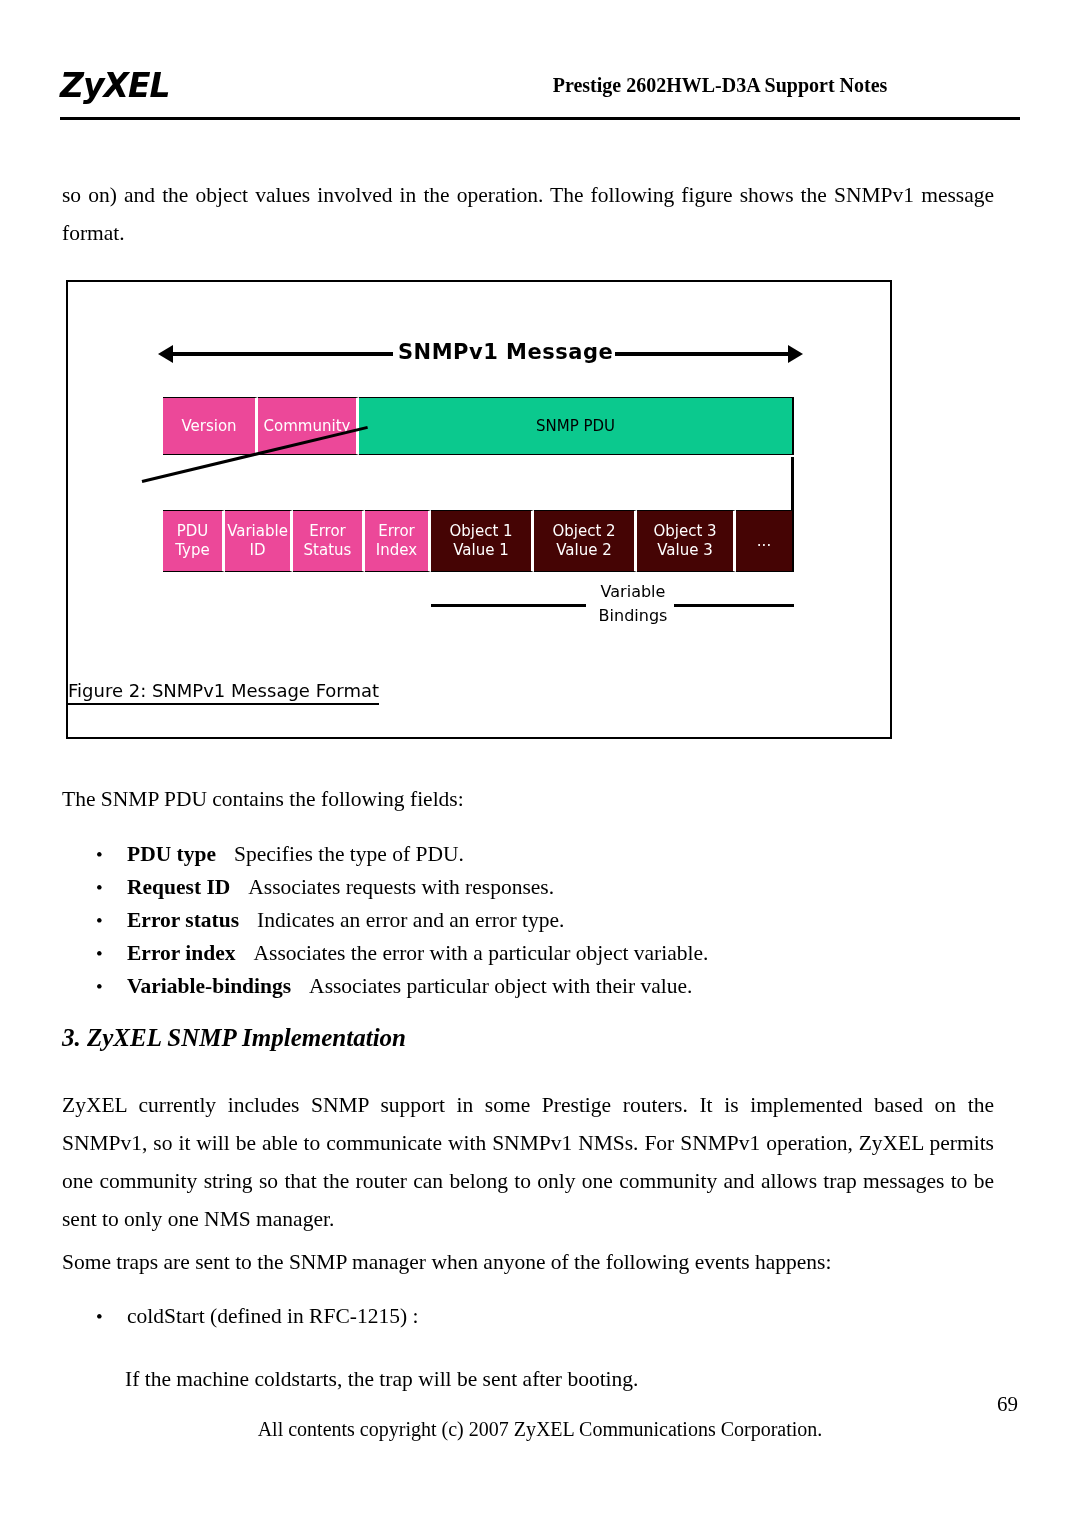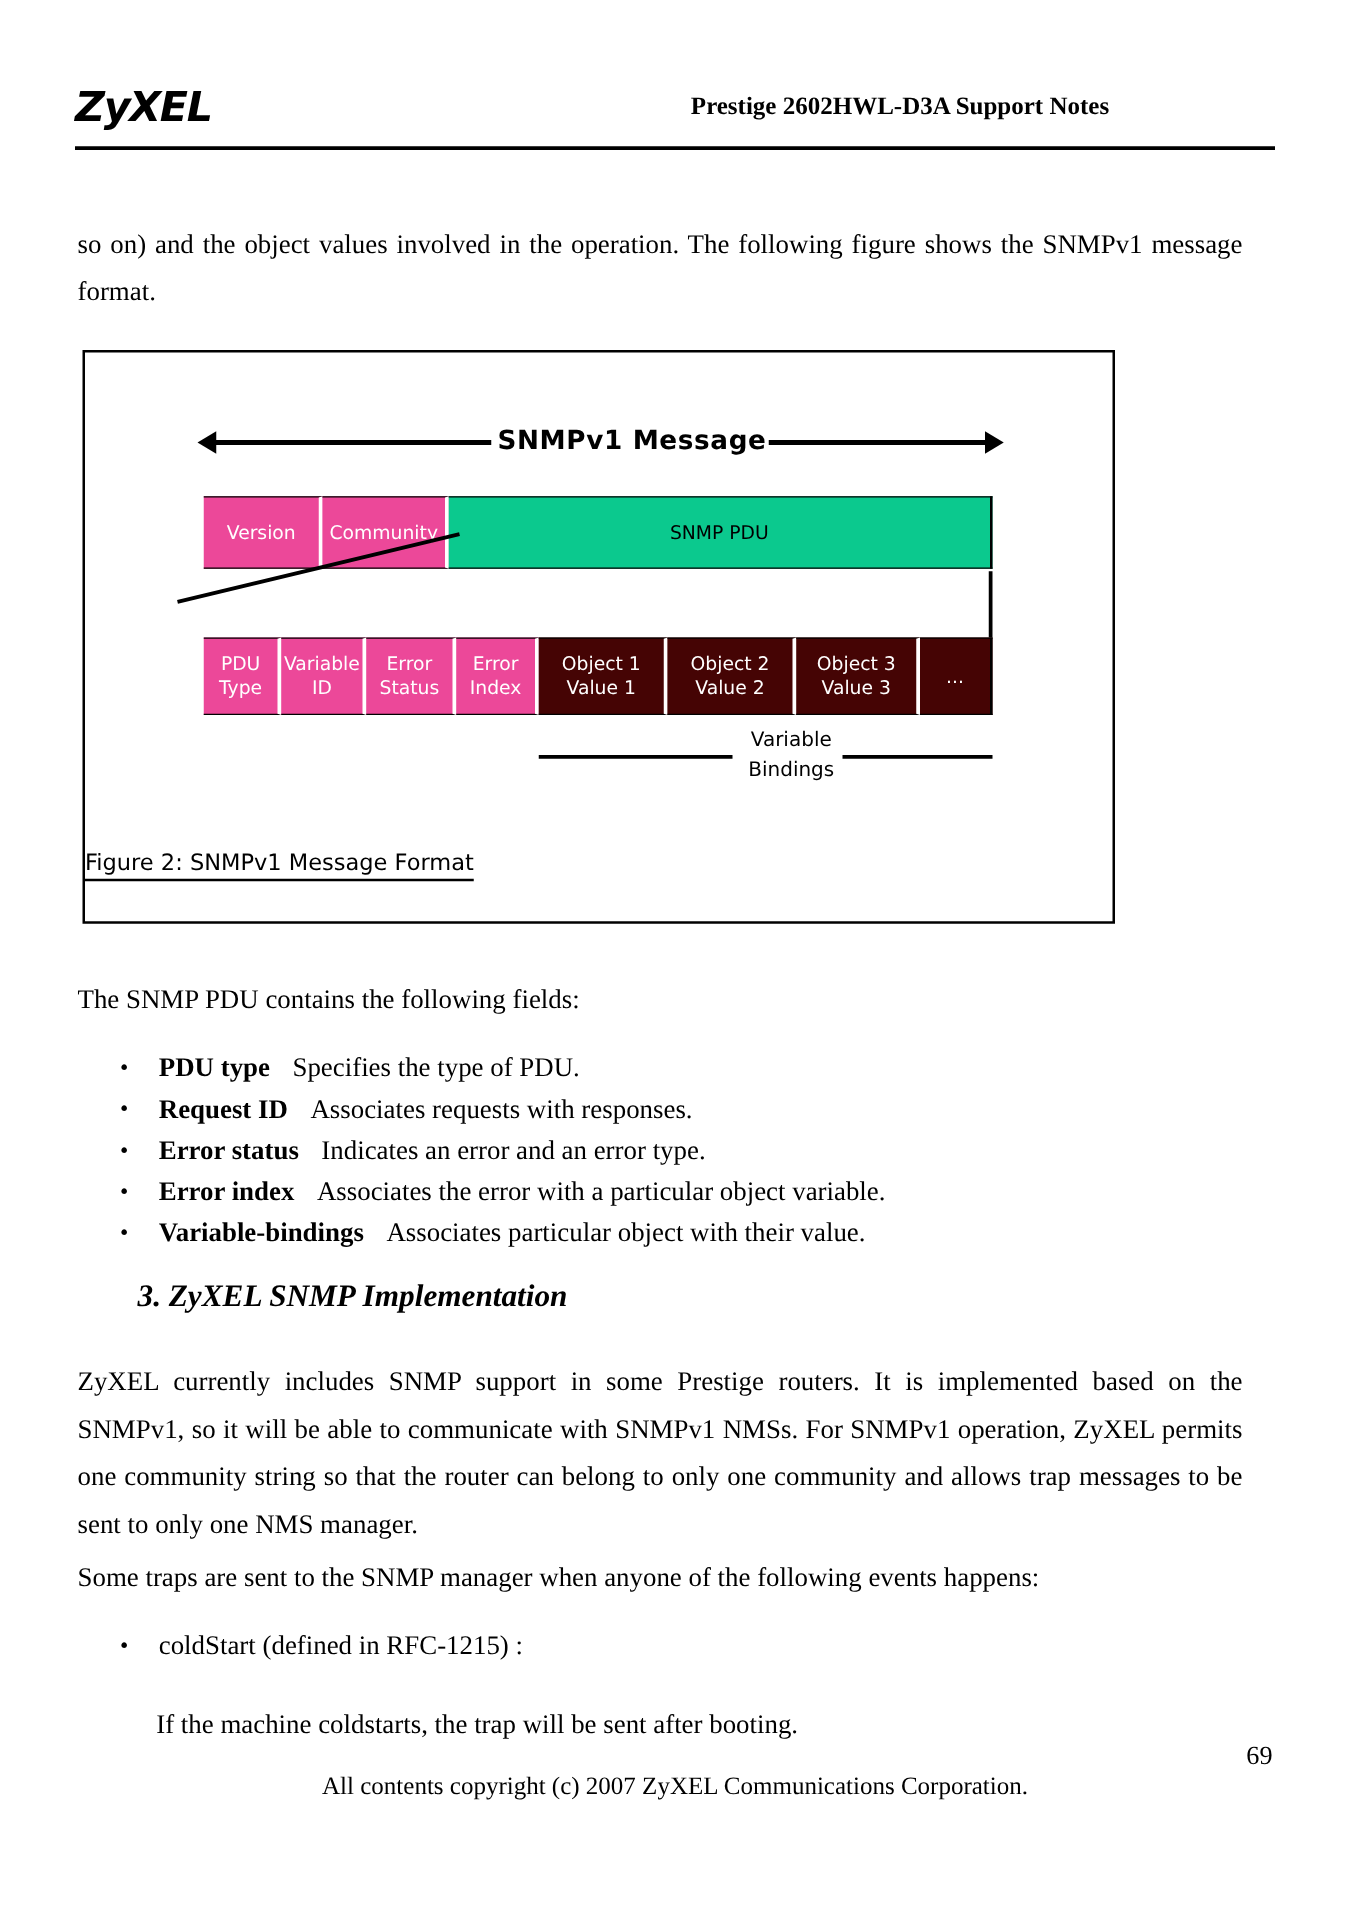--- a/index.html
+++ b/index.html
@@ -103,21 +103,20 @@
   
   .section-heading {
     position: absolute;
     left: 62px;
     top: 1024px;
     font-family: "Liberation Serif", serif;
     font-weight: bold;
     font-style: italic;
     font-size: 25px;
     white-space: nowrap;
-    margin-left: 48px;
   }
 
   
   #figure-box {
     position: absolute;
     left: 66px;
     top: 280px;
     width: 822px;
     height: 455px;
     border: 2px solid #000;

